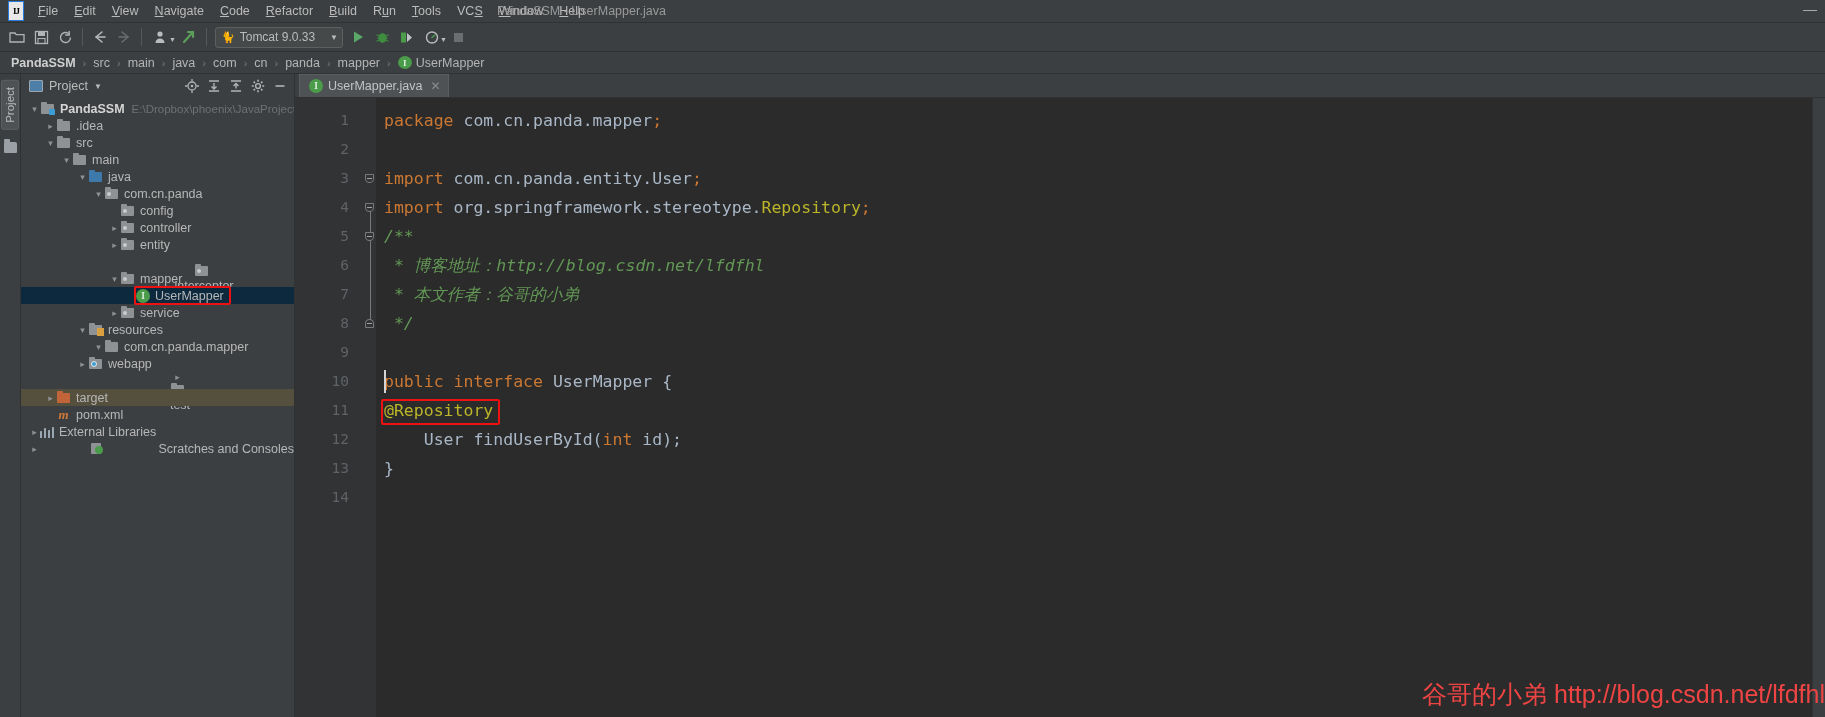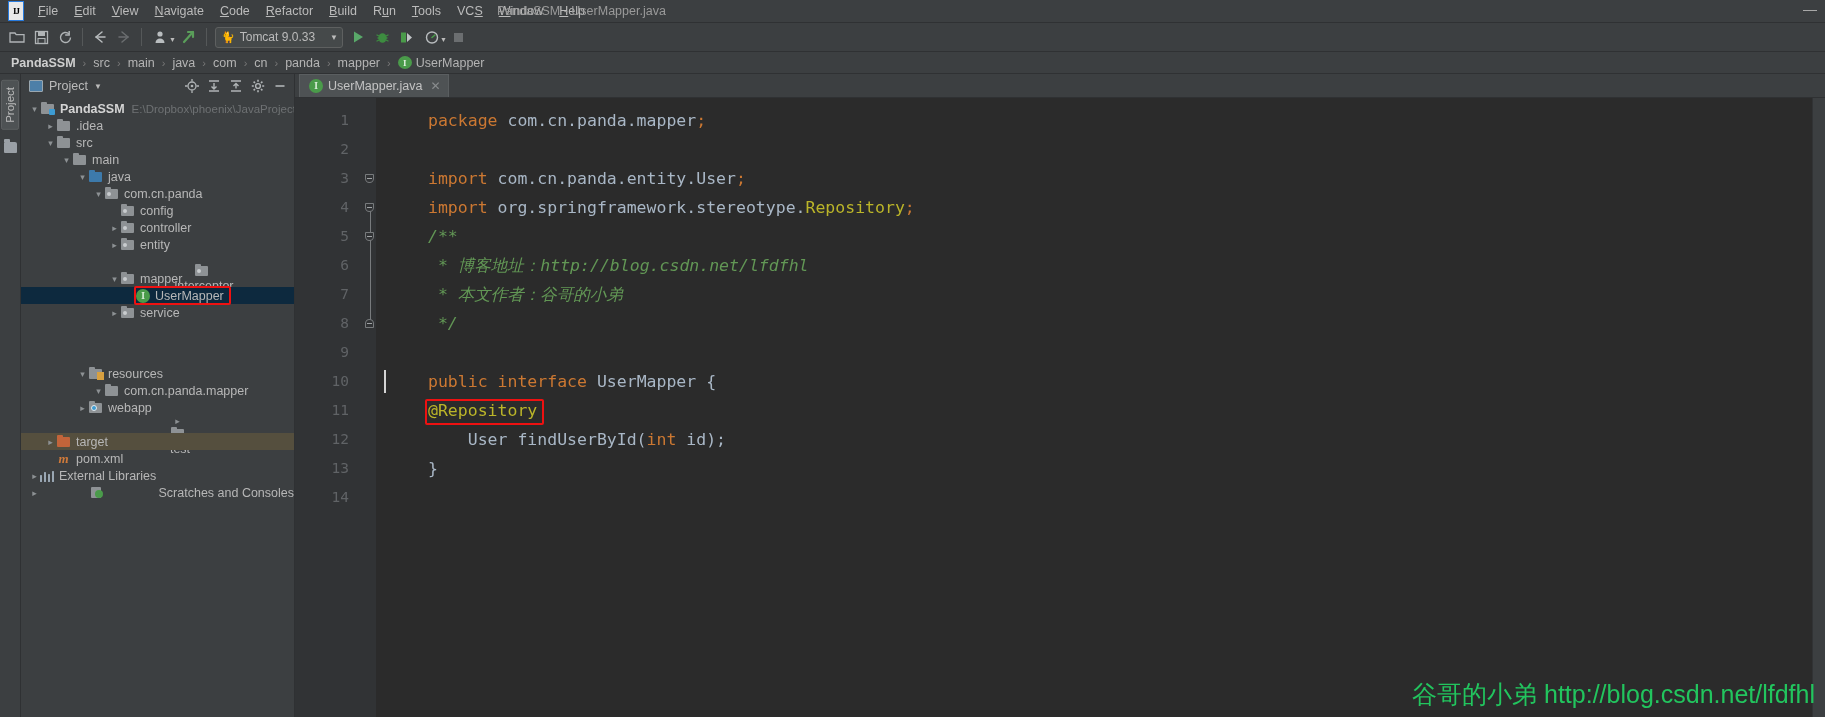--- a/index.html
+++ b/index.html
@@ -322,21 +322,20 @@
   .code {
     flex: 1; padding-top: 8px; position: relative; overflow: hidden;
   }
   .cline {
     height: 29px; line-height: 29px;
     font-family: "DejaVu Sans Mono", monospace;
     font-size: 16.5px;
     color: #a9b7c6;
     white-space: pre;
     padding-left: 8px;
-    margin-left: 44px;
   }
   .kw { color: #cc7832; }
   .cmt { color: #629755; font-style: italic; }
   .anno { color: #bbb529; }
   .type { color: #a9b7c6; }
   .semi { color: #cc7832; }
 
   
   .caret {
     position: absolute;
@@ -344,22 +343,22 @@
   }
 
   
   .right-gutter {
     width: 13px; background: #3c3f41; flex: 0 0 13px;
     border-left: 1px solid #313335;
   }
 
   
   .watermark {
-    position: absolute; right: 10px; bottom: 6px;
-    color: #22c55e; font-size: 25px;
+    position: absolute; right: 0; bottom: 6px;
+    color: #ef4444; font-size: 25px;
     font-family: "Liberation Sans", sans-serif;
     white-space: nowrap;
     letter-spacing: 0px;
     z-index: 30;
   }
   .watermark .wm-url { font-size: 25px; }
 </style>
 </head>
 <body>
 
@@ -627,21 +626,21 @@
           <span class="annot-box" style="left: 113px; top: -1px; width: 97px; height: 19px;"></span>
         </div>
         <div class="row" style="padding-left: 88px;">
           <span class="arrow right"></span>
           <span class="ico">
             <span class="folder"></span>
             <span class="badge-dot"></span>
           </span>
           <span class="lbl">service</span>
         </div>
-        <div class="row" style="padding-left: 56px; margin-top: 44px;">
+        <div class="row" style="padding-left: 56px;">
           <span class="arrow down"></span>
           <span class="ico">
             <span class="folder"></span>
             <span class="badge-lines"></span>
           </span>
           <span class="lbl">resources</span>
         </div>
         <div class="row" style="padding-left: 72px;">
           <span class="arrow down"></span>
           <span class="ico">

